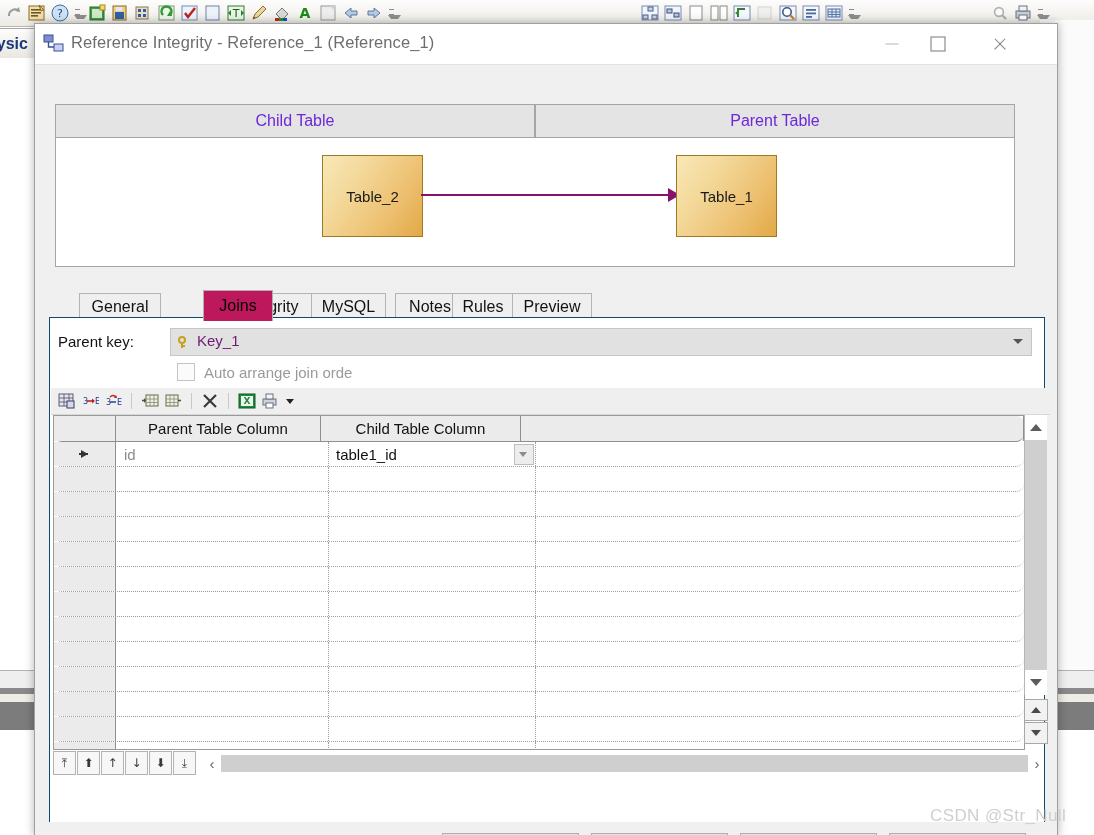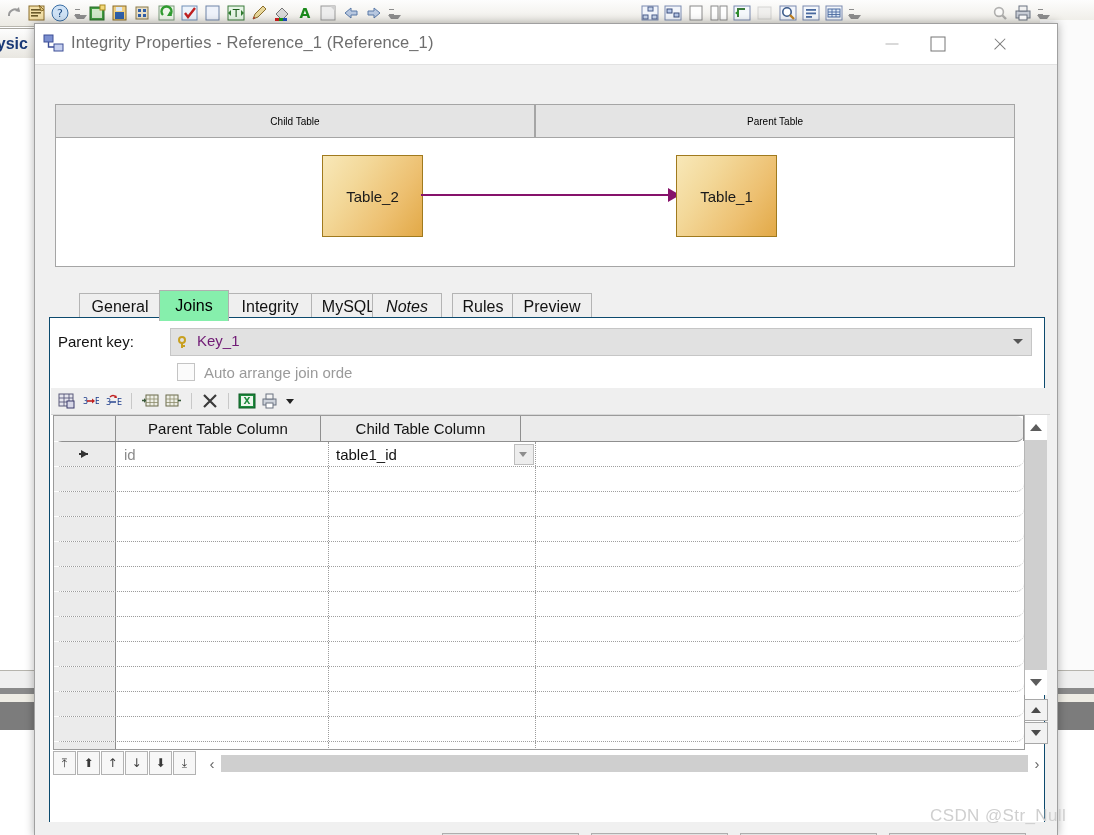--- a/index.html
+++ b/index.html
@@ -51,42 +51,42 @@
   .wmax i{width:13px;height:13px;border:1.6px solid #767676;}
   .wclose i{width:15px;height:15px;}
   .wclose i:before,.wclose i:after{content:"";position:absolute;left:0;top:7px;width:15px;height:1.4px;background:#7a7a7a;}
   .wclose i:before{transform:rotate(45deg);}
   .wclose i:after{transform:rotate(-45deg);}
 
   .dbody{position:absolute;left:0;top:41px;width:1022px;height:771px;background:#f0f0f0;}
 
   
   .tbl-head{position:absolute;top:39px;height:32px;background:#e4e4e4;border:1px solid #a5a5a5;
-    display:flex;align-items:center;justify-content:center;font-size:10px;color:#000000;}
+    display:flex;align-items:center;justify-content:center;font-size:16px;color:#6d28d9;}
   #child-head{left:20px;width:478px;}
   #parent-head{left:500px;width:478px;}
 
   .diagram{position:absolute;left:20px;top:73px;width:958px;height:128px;background:#fff;
     border:1px solid #a5a5a5;border-top:none;}
   .tbox{position:absolute;width:99px;height:80px;top:17px;
     background:linear-gradient(125deg,#f8e8b8 0%,#f3d899 32%,#edc071 68%,#e2a947 100%);
     border:1px solid #a07a1e;display:flex;align-items:center;justify-content:center;
     font-size:15px;color:#1a1a1a;}
   #tbox-child{left:266px;}
   #tbox-parent{left:620px;}
   .rel-line{position:absolute;left:365px;top:56px;width:255px;height:2px;background:#86126b;}
   .rel-arrow{position:absolute;left:612px;top:50px;width:0;height:0;
     border-top:7px solid transparent;border-bottom:7px solid transparent;border-left:12px solid #86126b;}
 
   
   .tabstrip{position:absolute;left:14px;top:225px;width:994px;height:28px;text-align:right;}
   .tab{position:absolute;top:3px;height:25px;background:#efefef;border:1px solid #b4b4b4;
     border-bottom:none;font-size:16px;color:#121212;display:flex;align-items:center;
     justify-content:center;cursor:default;}
-  .tab.active{top:0;height:30px;background:#86efac;border-color:#b0b0b0;z-index:4;color:#000;}
+  .tab.active{top:0;height:30px;background:#be185d;border-color:#b0b0b0;z-index:4;color:#000;margin-left:44px;}
 
   .panel{position:absolute;left:14px;top:252px;width:994px;height:505px;background:#fff;
     border:1px solid #0c4a6e;}
 
   .pk-label{position:absolute;left:8px;top:15px;font-size:15px;color:#111;}
   .pk-combo{position:absolute;left:120px;top:10px;width:860px;height:26px;background:#e1e1e1;
     border:1px solid #c6c6c6;}
   .pk-key{position:absolute;left:6px;top:6px;width:13px;height:13px;}
   .pk-val{position:absolute;left:26px;top:3px;font-size:15px;color:#701a75;}
   .pk-arrow{position:absolute;right:8px;top:10px;width:0;height:0;
@@ -371,21 +371,21 @@
 <div id="dialog">
 
   <div class="titlebar">
     <span class="title-ico">
       <svg width="22" height="20" viewBox="0 0 22 20">
         <rect x="1" y="1" width="9" height="7" fill="#7b8fd0" stroke="#3c4e96"></rect>
         <rect x="11" y="10" width="9" height="7" fill="#c6d0ef" stroke="#3c4e96"></rect>
         <path d="M5.5 8 v5 h5.5" stroke="#3c4e96" stroke-width="1.4" fill="none"></path>
       </svg>
     </span>
-    <span class="title-text">Integrity Properties - Reference_1 (Reference_1)</span>
+    <span class="title-text">Reference Integrity - Reference_1 (Reference_1)</span>
     <div class="wbtn wmin" style="left:834px;">
         <i></i>
       </div>
     <div class="wbtn wmax" style="left:880px;">
         <i></i>
       </div>
     <div class="wbtn wclose" style="left:942px;">
         <i></i>
       </div>
   </div>
@@ -400,21 +400,21 @@
       <div class="rel-line"></div>
       <div class="rel-arrow"></div>
       <div class="tbox" id="tbox-parent">Table_1</div>
     </div>
 
     <div class="tabstrip">
       <div class="tab" style="left:30px;width:80px;">General</div>
       <div class="tab active" style="left:110px;width:68px;">Joins</div>
       <div class="tab" style="left:178px;width:84px;">Integrity</div>
       <div class="tab" style="left:262px;width:73px;">MySQL</div>
-      <div class="tab" style="left:323px;width:68px;font-style:italic;">Notes</div>
+      <div class="tab" style="left:346px;width:68px;">Notes</div>
       <div class="tab" style="left:403px;width:60px;">Rules</div>
       <div class="tab" style="left:463px;width:78px;">Preview</div>
     </div>
 
     <div class="panel">
 
       <div class="pk-label">Parent key:</div>
       <div class="pk-combo">
         <span class="pk-key">
           <svg width="13" height="13" viewBox="0 0 13 13">

